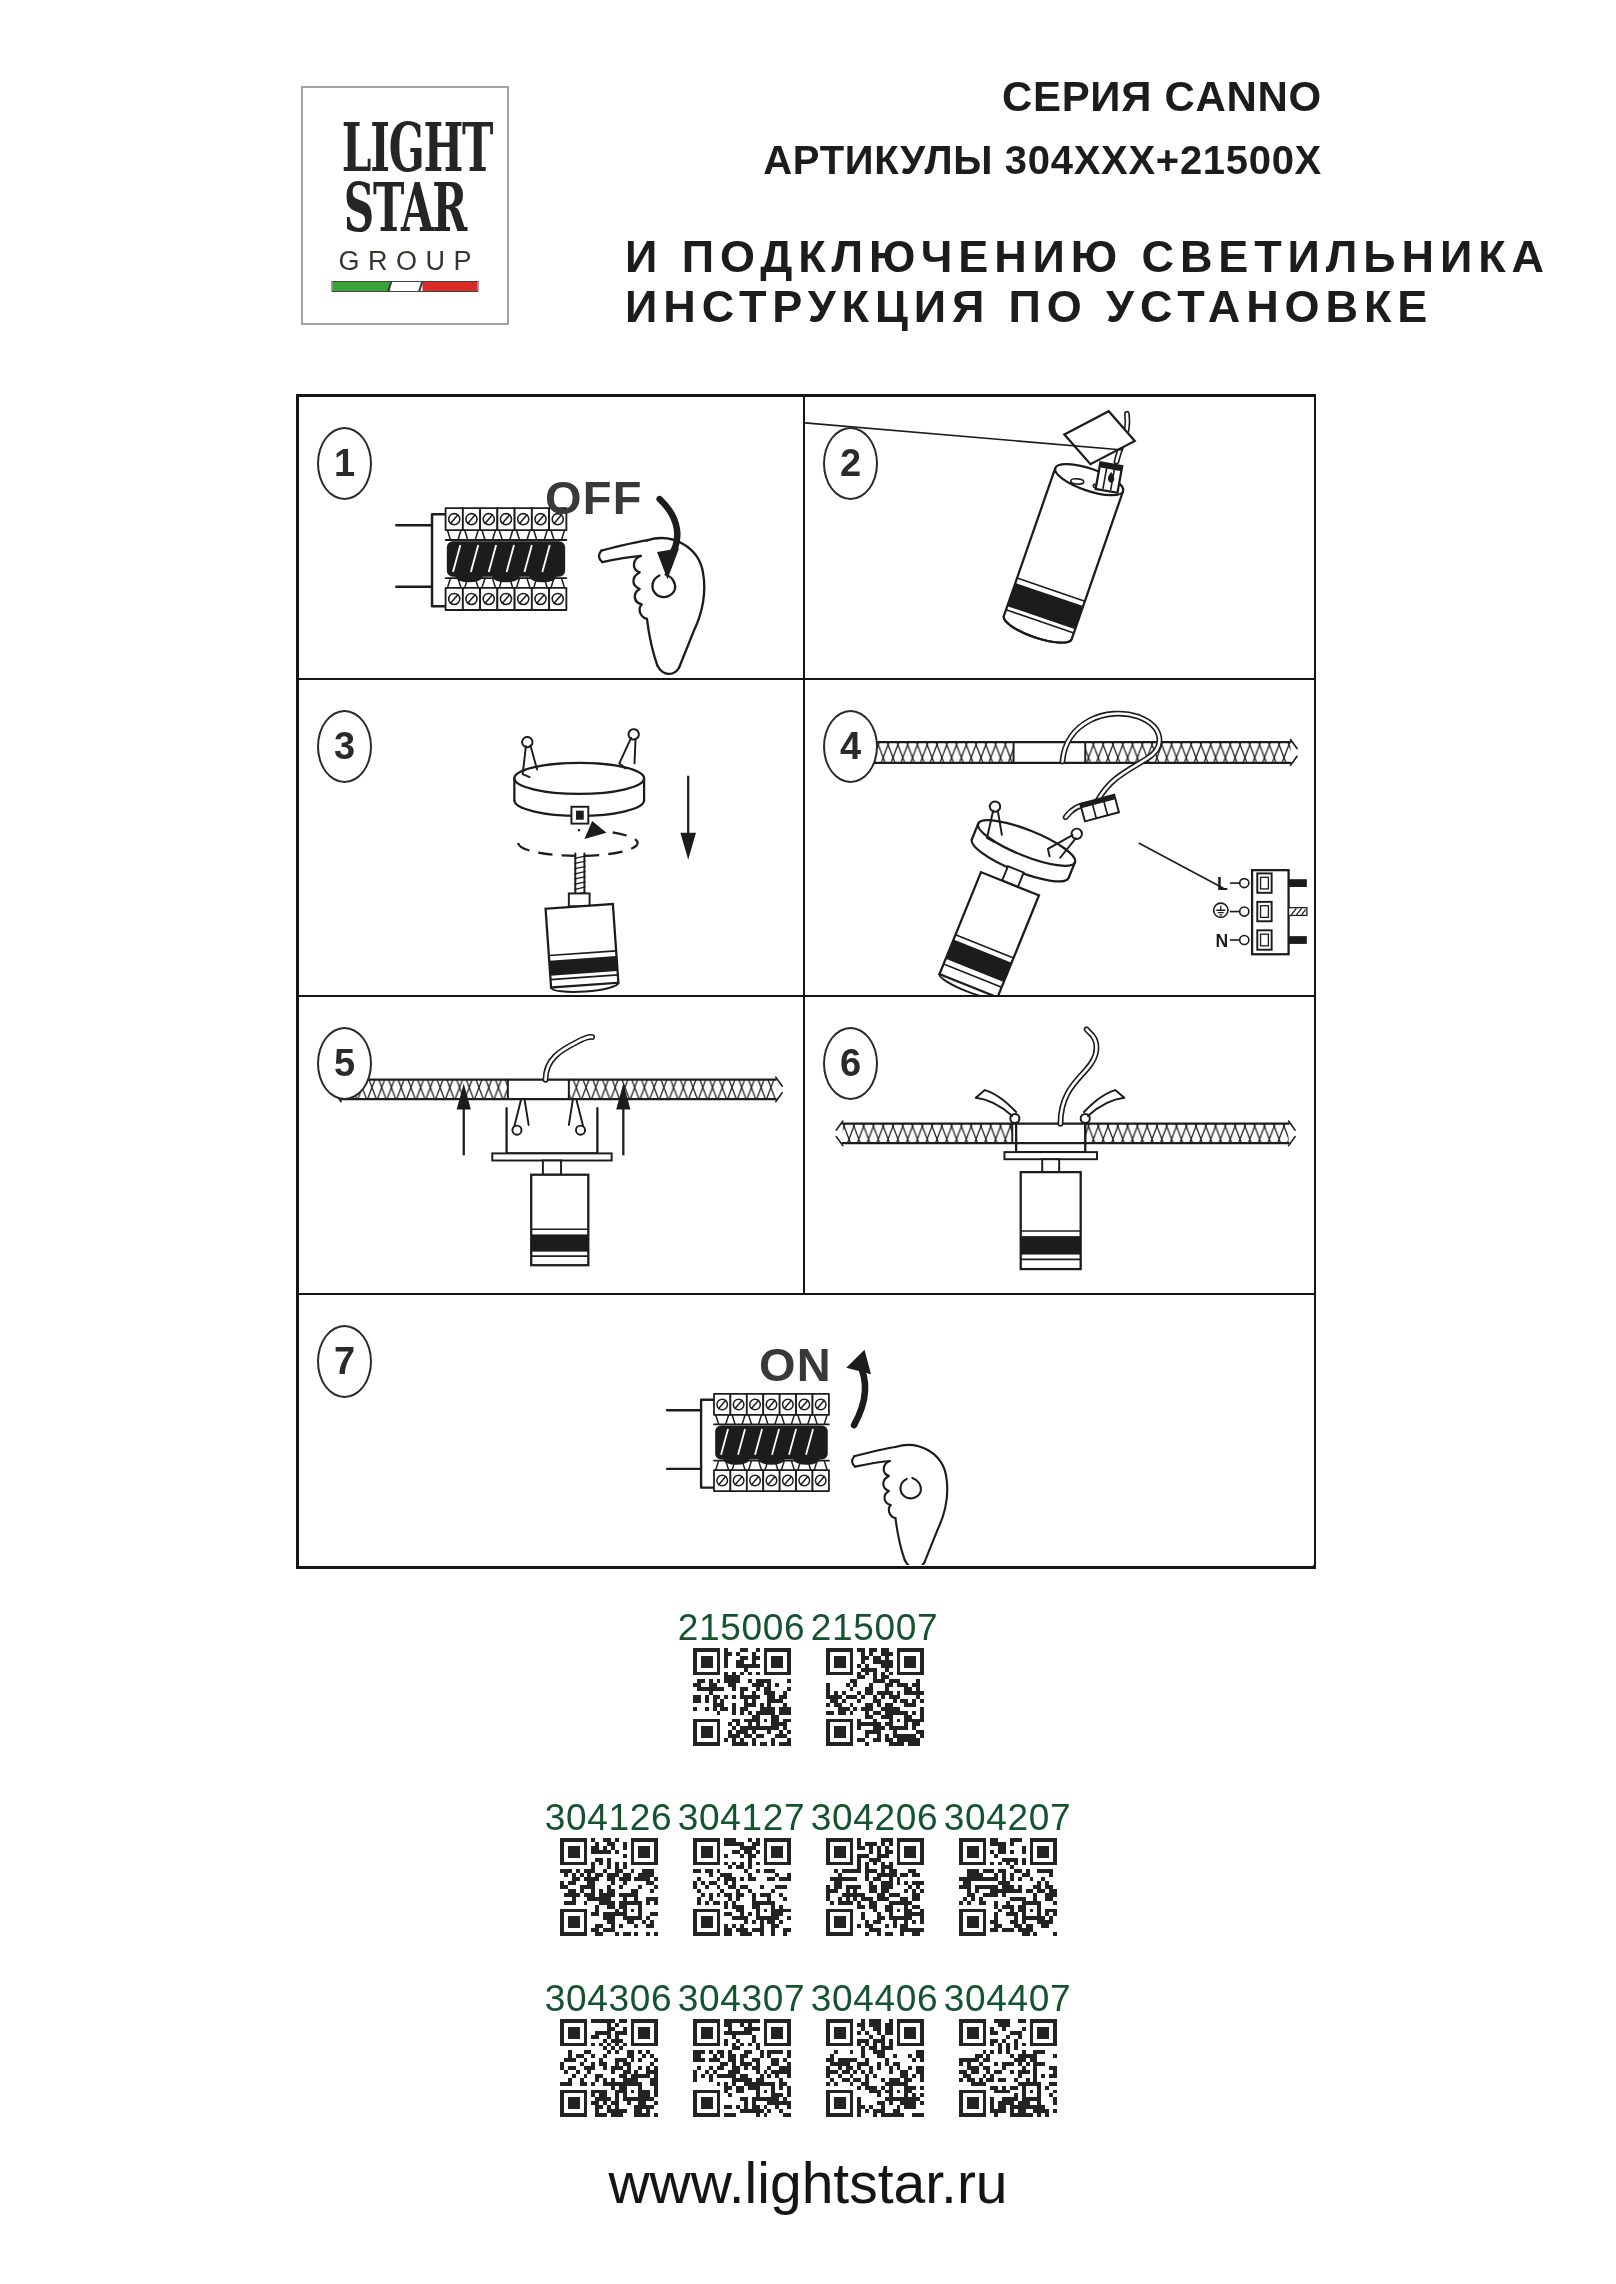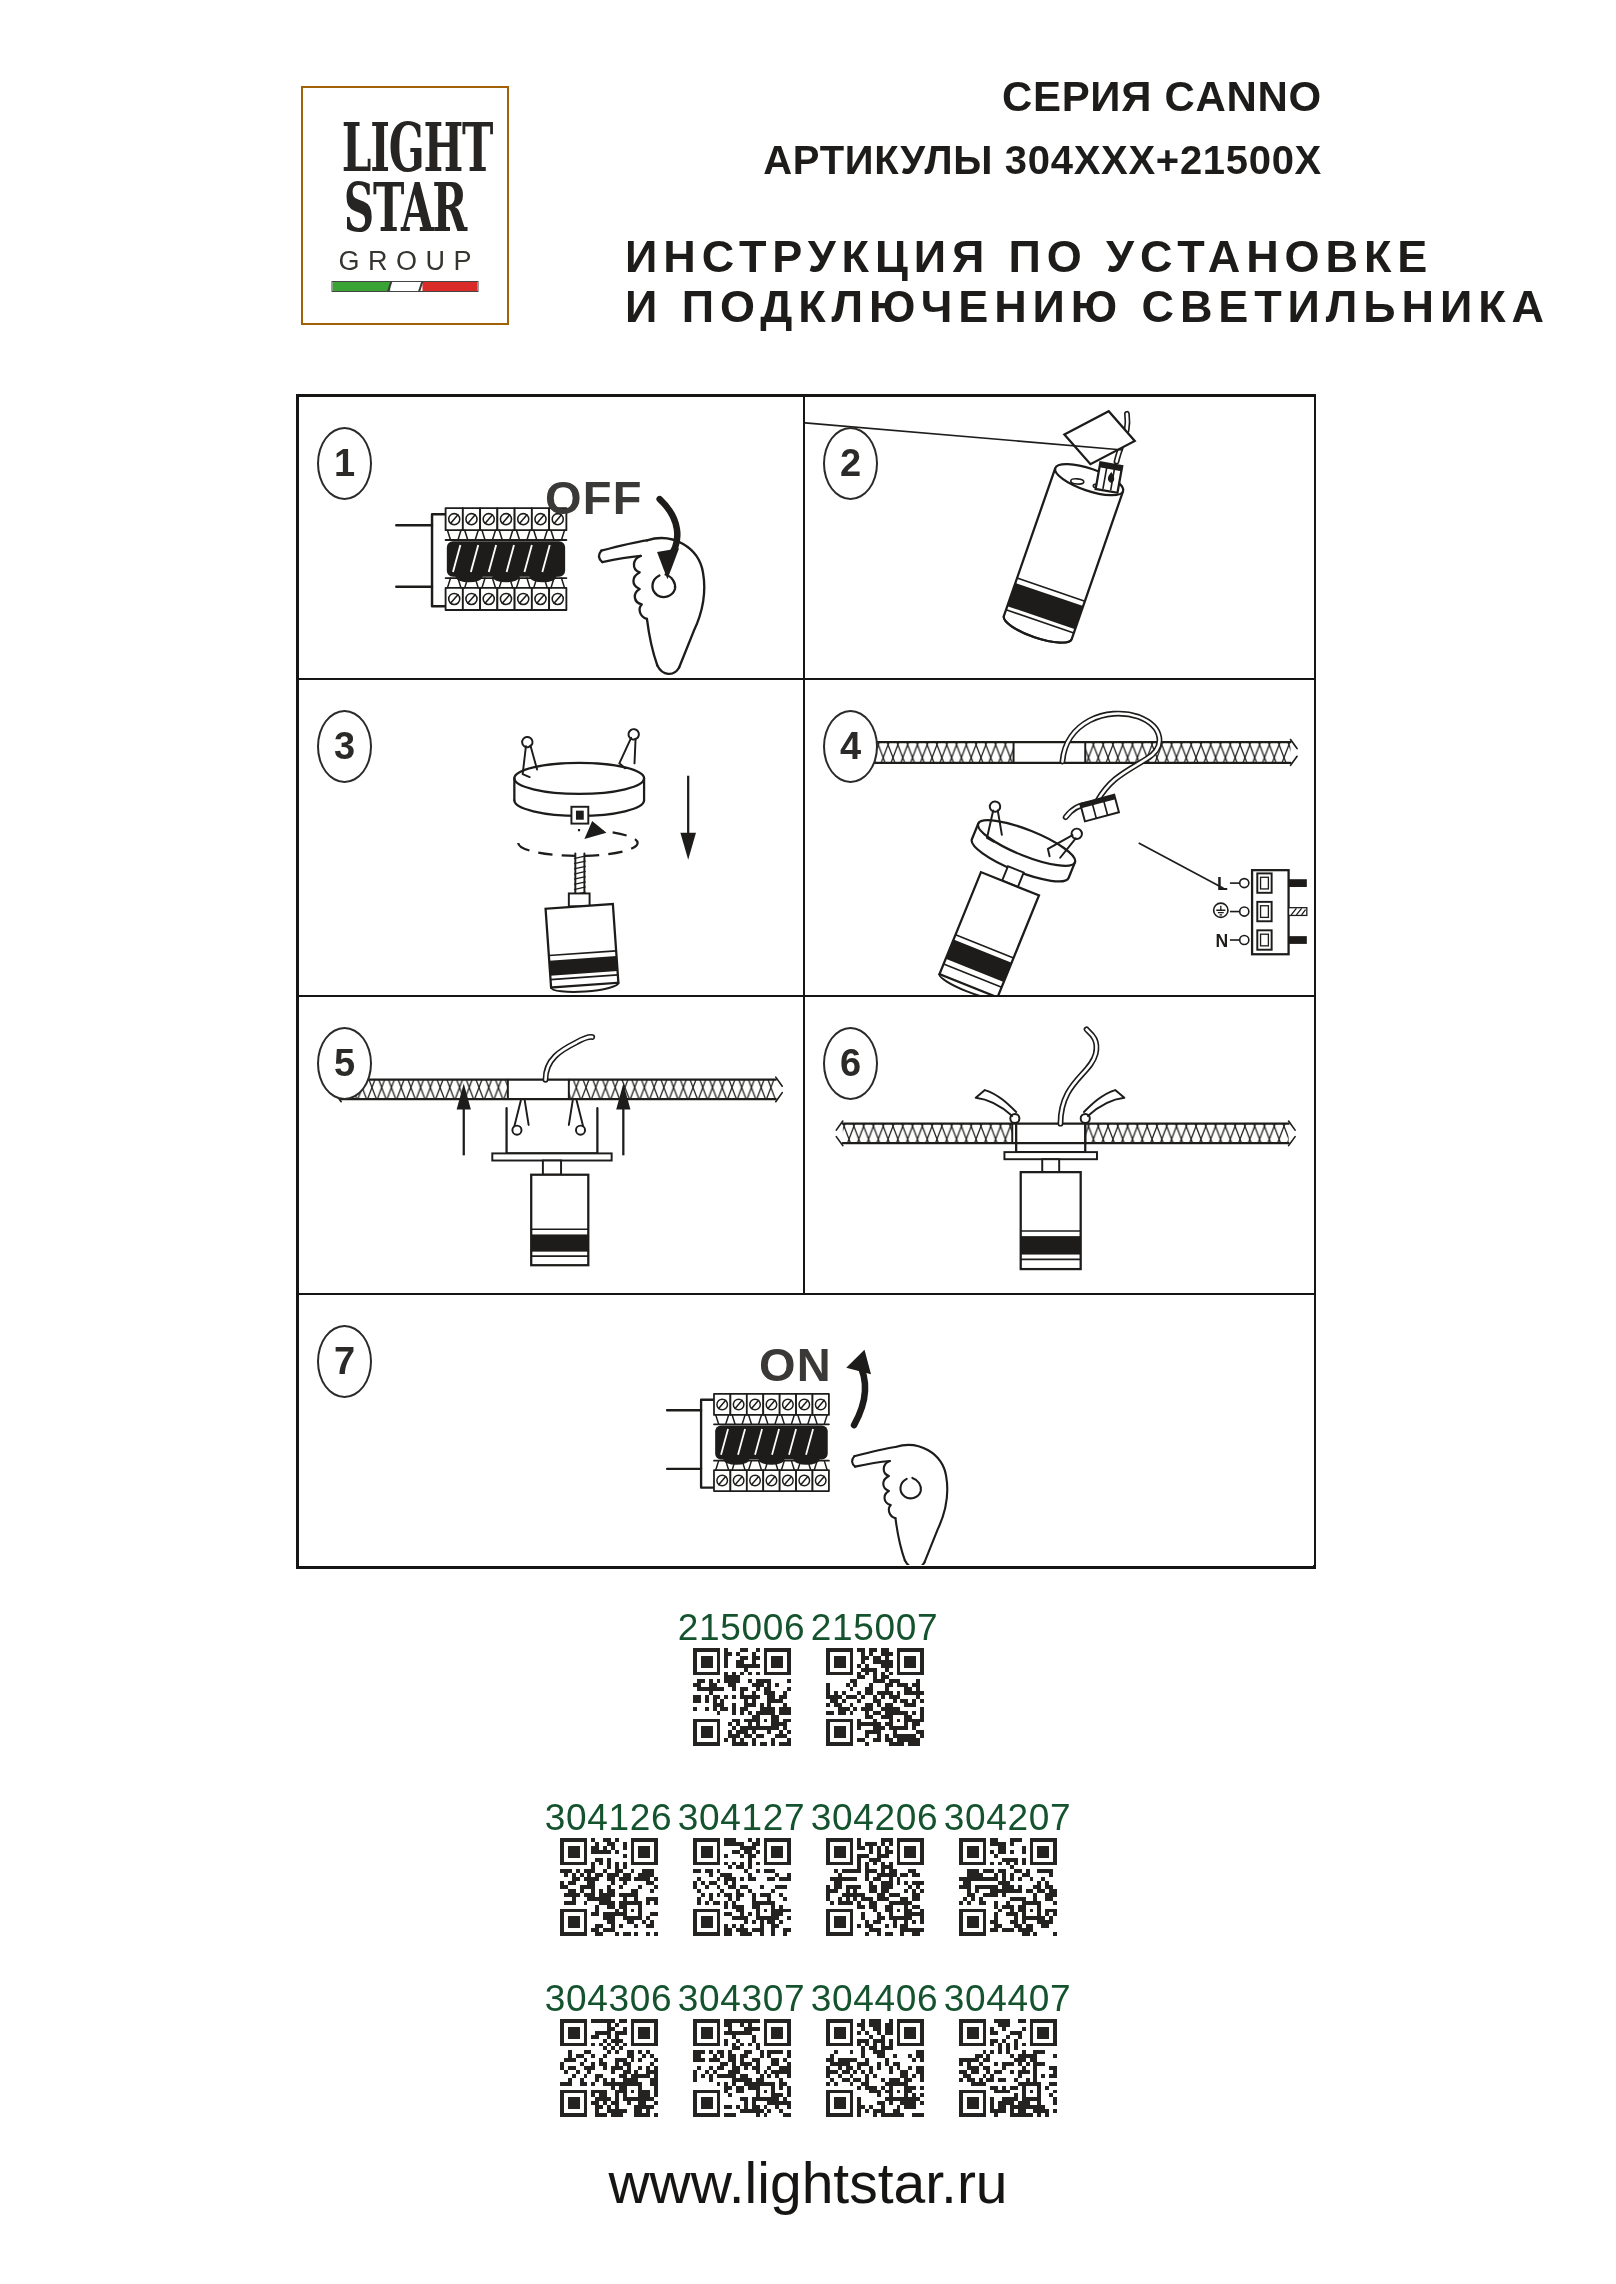--- a/index.html
+++ b/index.html
@@ -1,21 +1,21 @@
 <!DOCTYPE html>
 <html style="font-size:10.4px"><head>
 <meta charset="utf-8">
 <style>
   html,body{margin:0;padding:0;background:#888;}
   .page{position:relative;width:1616px;height:2284px;background:#ffffff;
         font-family:"Liberation Sans",sans-serif;color:#1d1c1a;overflow:hidden;}
 
   
   .logo-box{position:absolute;left:301px;top:86px;width:204px;height:235px;
-            border:2px solid #a16207;background:#fff;}
+            border:2px solid #a3a3a3;background:#fff;}
   .logo-inner{position:absolute;left:0;top:0;width:100%;height:100%;text-align:center;}
   .logo-word{display:block;font-family:"DejaVu Serif",serif;font-weight:bold;color:#262523;
              font-size:68px;line-height:60px;transform:scaleX(0.62);transform-origin:50% 50%;
              letter-spacing:-2px;}
   .logo-word.l1{margin-top:29px;}
   .logo-group{display:block;margin-top:9px;font-size:27px;font-weight:400;color:#35342f;
               letter-spacing:8.5px;text-indent:8.5px;text-align:center;}
   .logo-flag{position:absolute;left:50%;transform:translateX(-50%);top:193px;width:145px;height:9px;
              border:0.7px solid #444;display:flex;overflow:hidden;}
   .logo-flag .seg{height:100%;}
@@ -85,22 +85,22 @@
       <div class="flag-sep" style="left:56px"></div>
       <div class="flag-sep" style="left:87px"></div>
     </div>
   </div>
 
   <div class="hdr-right">
     <div class="hdr-series">СЕРИЯ CANNO</div>
     <div class="hdr-articles">АРТИКУЛЫ 304XXX+21500X</div>
   </div>
   <div class="hdr-instr">
+    <div>И ПОДКЛЮЧЕНИЮ СВЕТИЛЬНИКА</div>
     <div>ИНСТРУКЦИЯ ПО УСТАНОВКЕ</div>
-    <div>И ПОДКЛЮЧЕНИЮ СВЕТИЛЬНИКА</div>
   </div>
 
   <div class="grid">
 
     <div class="cell br bb">
       <div class="badge">
           <span>1</span>
         </div>
       <div class="steplabel lbl-off">OFF</div>
       <svg class="ill" id="ill1" viewBox="0 0 777 435" preserveAspectRatio="none">

